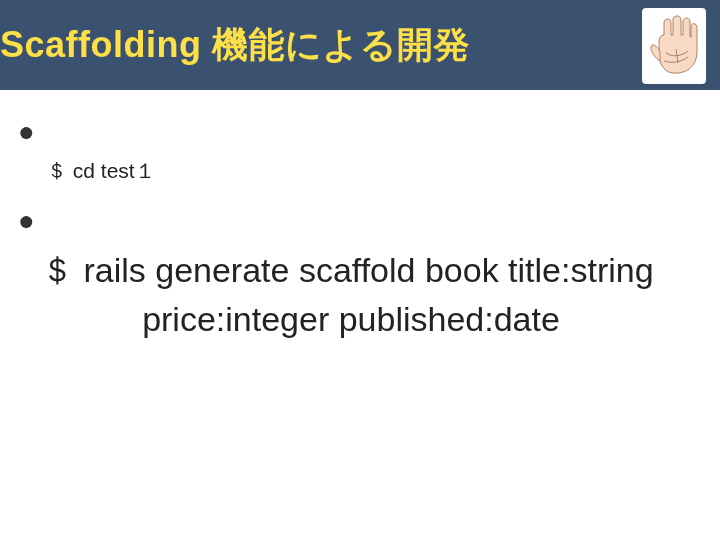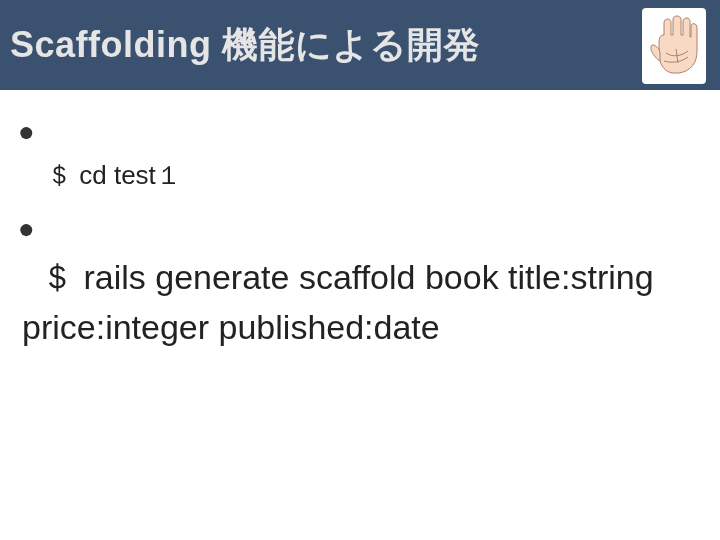--- a/index.html
+++ b/index.html
@@ -7,24 +7,23 @@
   .slide { position: relative; width: 720px; height: 540px; }
   .title-bar {
     position: absolute;
     left: 0; top: 0;
     width: 720px; height: 90px;
     background: #3b5170;
     display: flex;
     align-items: center;
   }
   .title-text {
-    color: #e5e5e5;
+    color: #fde047;
     font-size: 36px;
     font-weight: 700;
-    padding-left: 10px;
     letter-spacing: 0.5px;
   }
   .hand-img {
     position: absolute;
     top: 8px;
     right: 14px;
     width: 64px;
     height: 76px;
     background: #ffffff;
     border-radius: 4px;
@@ -49,36 +48,36 @@
   .bullet {
     color: #333333;
     font-size: 28px;
     margin-right: 2px;
     line-height: 1.45;
     position: relative;
     top: 2px;
   }
   .cmd-line {
     color: #222222;
-    font-size: 26px;
+    font-size: 21px;
     font-family: "Meiryo", sans-serif;
     line-height: 1.55;
     margin-left: 28px;
     margin-top: 4px;
     margin-bottom: 12px;
   }
   .cmd-block {
     color: #222222;
     font-size: 34px;
     line-height: 1.45;
     margin-left: 22px;
     margin-top: 6px;
     max-width: 640px;
   }
-  .cmd-block .wrap { display: block; margin-left: -18px; }
+  .cmd-block .wrap { display: block; margin-left: -18px; text-align: center; }
 </style>
 </head>
 <body>
 
 <div class="slide">
 
   <div class="title-bar">
     <div class="title-text">Scaffolding 機能による開発</div>
   </div>
 

